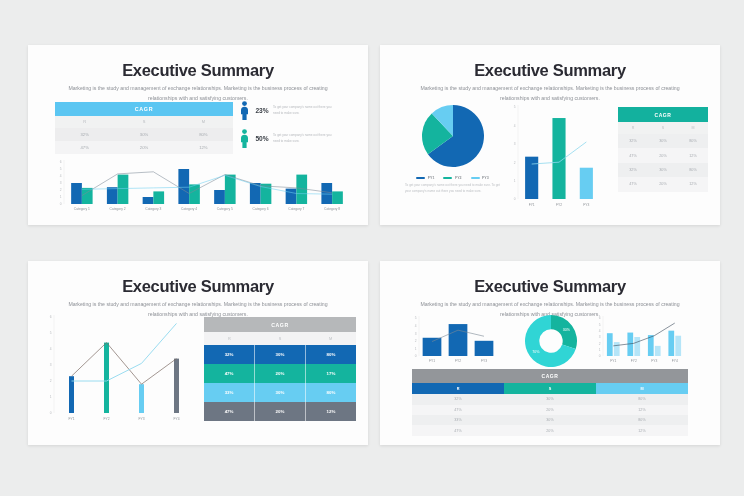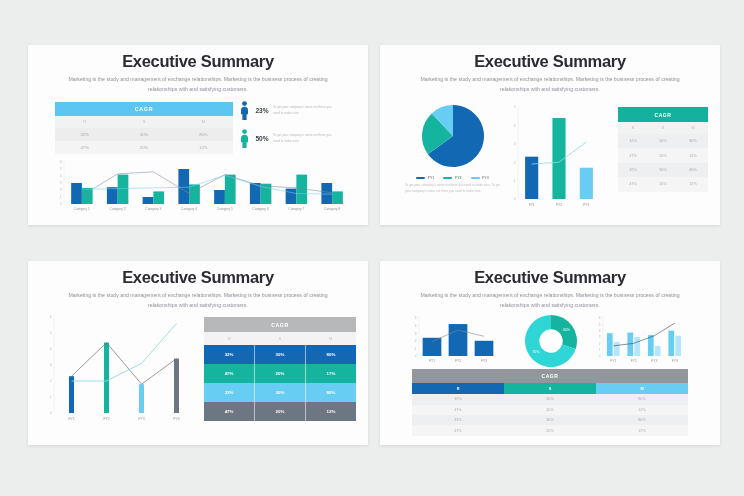--- a/index.html
+++ b/index.html
@@ -20,21 +20,21 @@
   #slide2{left:380px; top:45px;  width:340px;height:180px;}
   #slide3{left:28px;  top:261px; width:340px;height:184px;}
   #slide4{left:380px; top:261px; width:340px;height:184px;}
 
   .title{
     text-align:center;
     font-size:16.5px;
     font-weight:bold;
     color:#2b2b33;
     letter-spacing:-0.3px;
-    margin:7px 0 4px 0;
+    margin:16px 0 4px 0;
   }
   .subtitle{
     text-align:center;
     font-size:5.2px;
     line-height:1.85;
     color:#8d9096;
     margin:0 auto;
     width:268px;
   }
 

